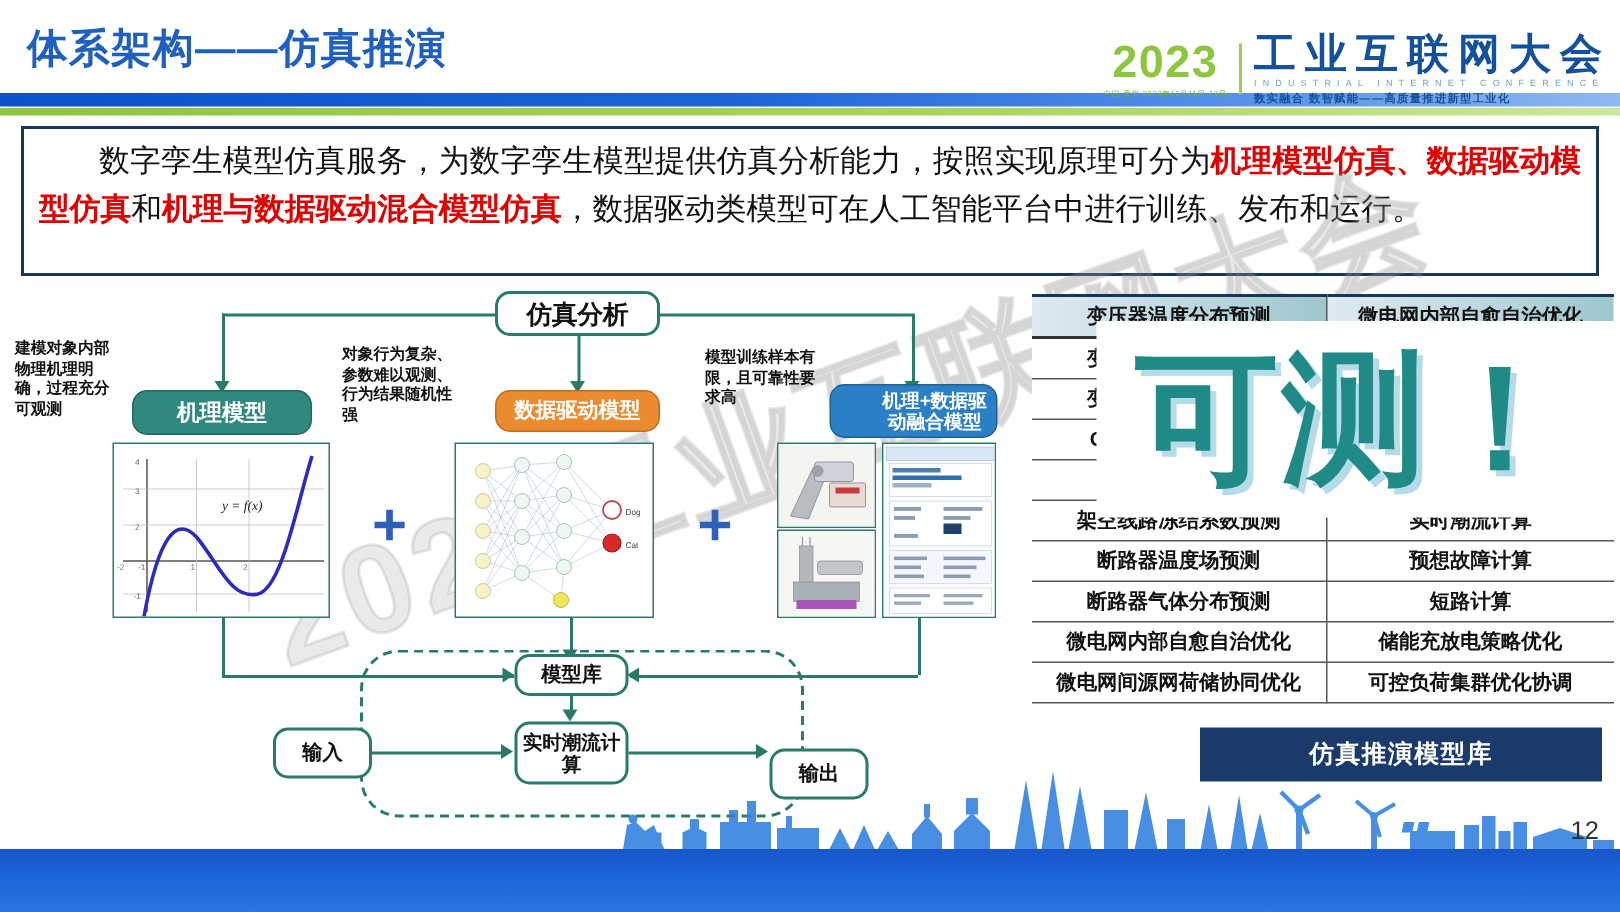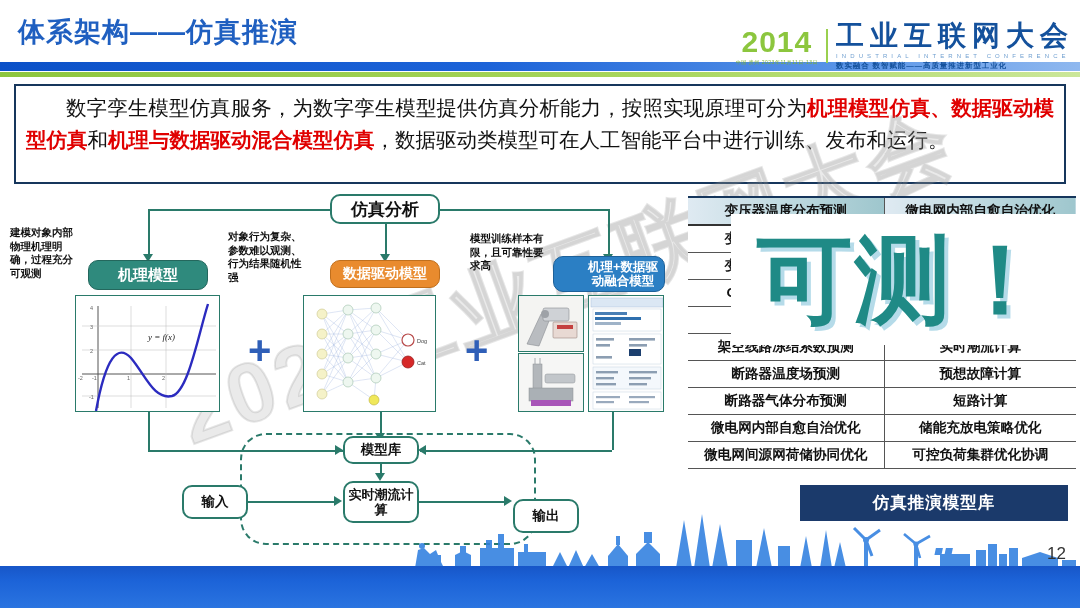--- a/index.html
+++ b/index.html
@@ -157,21 +157,21 @@
 <body>
 
 <div id="slide">
 
   <div id="page-title">体系架构——仿真推演</div>
   <div id="bar-blue"></div>
   <div id="bar-green"></div>
 
   <div id="conf-logo">
     <div style="display:flex;flex-direction:column;align-items:center;">
-      <div class="logo-year">2014</div>
+      <div class="logo-year">2023</div>
       <div class="logo-year-sub">中国·贵州 2023年11月11日-13日</div>
     </div>
     <div class="logo-divider"></div>
     <div style="display:flex;flex-direction:column;align-items:flex-start;">
       <div class="logo-cn">工业互联网大会</div>
       <div class="logo-en">INDUSTRIAL INTERNET CONFERENCE</div>
       <div class="logo-tag">数实融合  数智赋能——高质量推进新型工业化</div>
     </div>
   </div>
 

